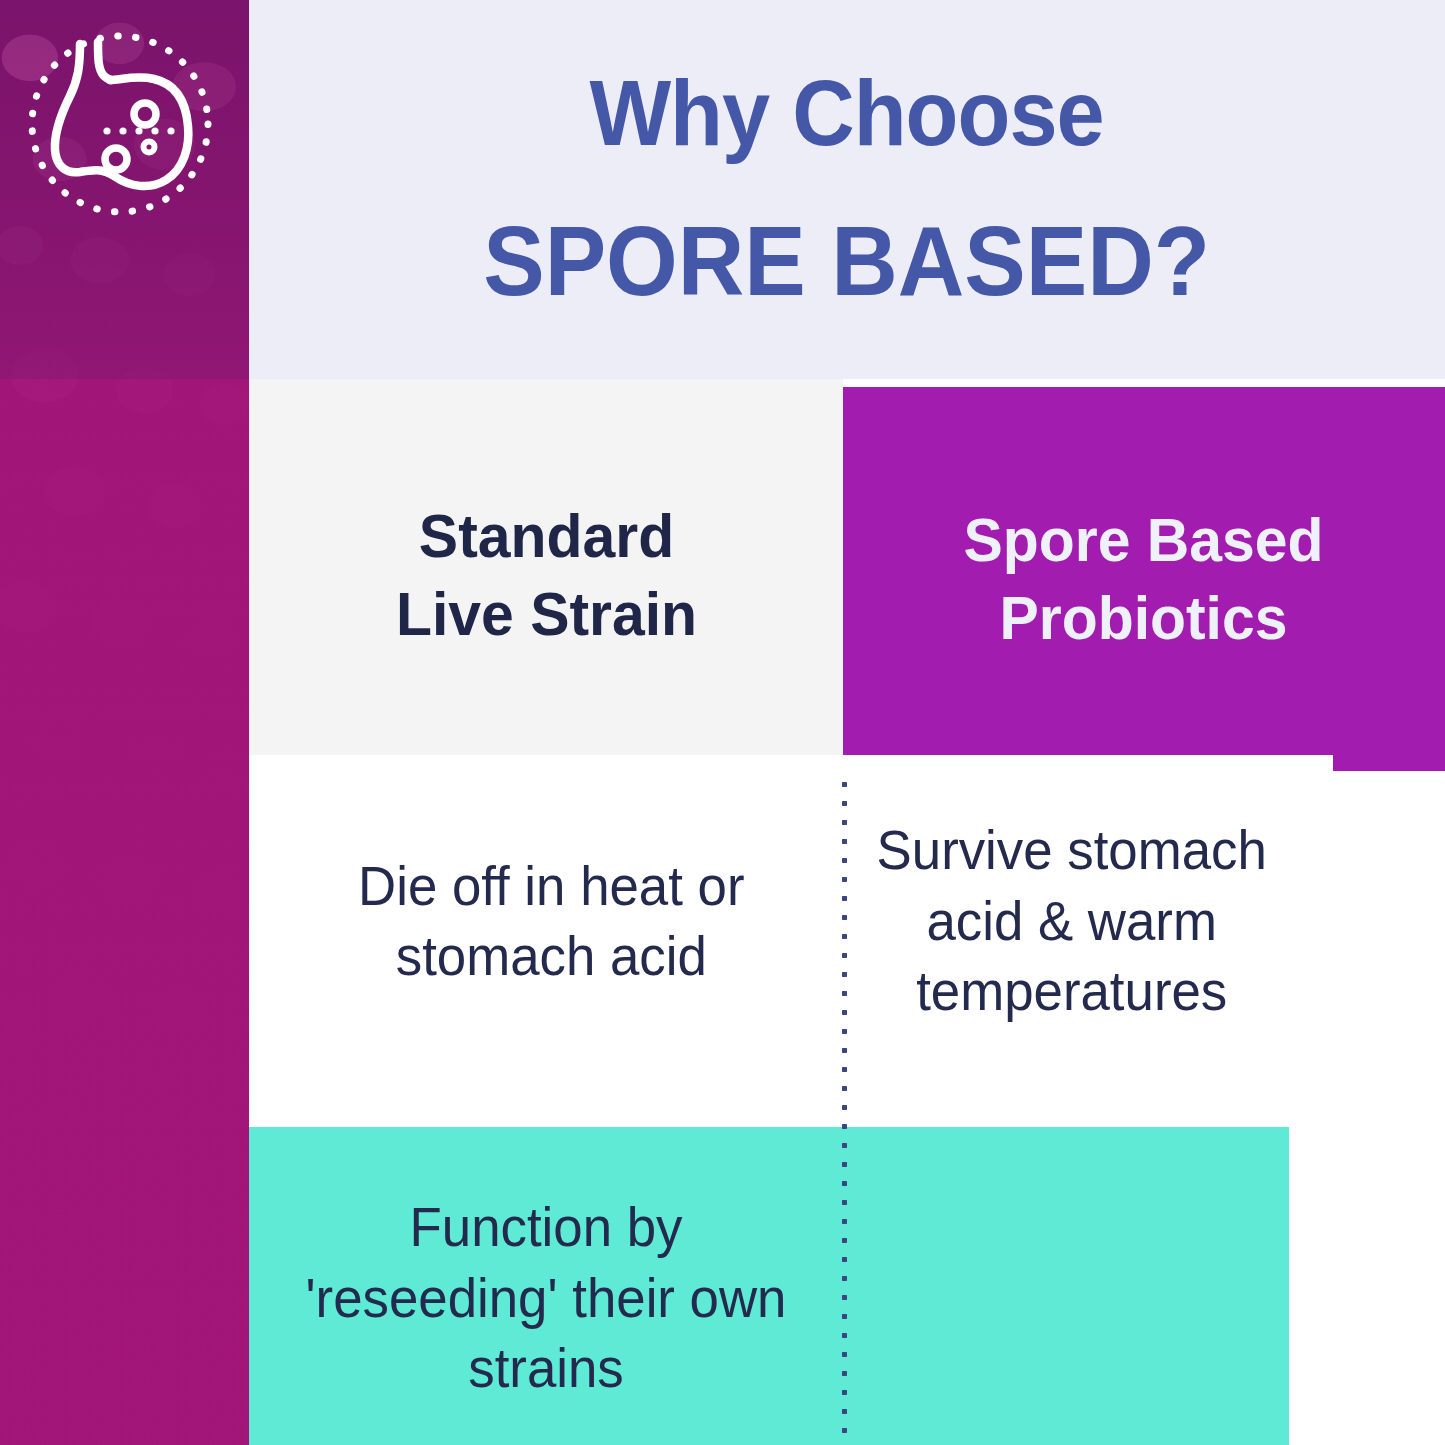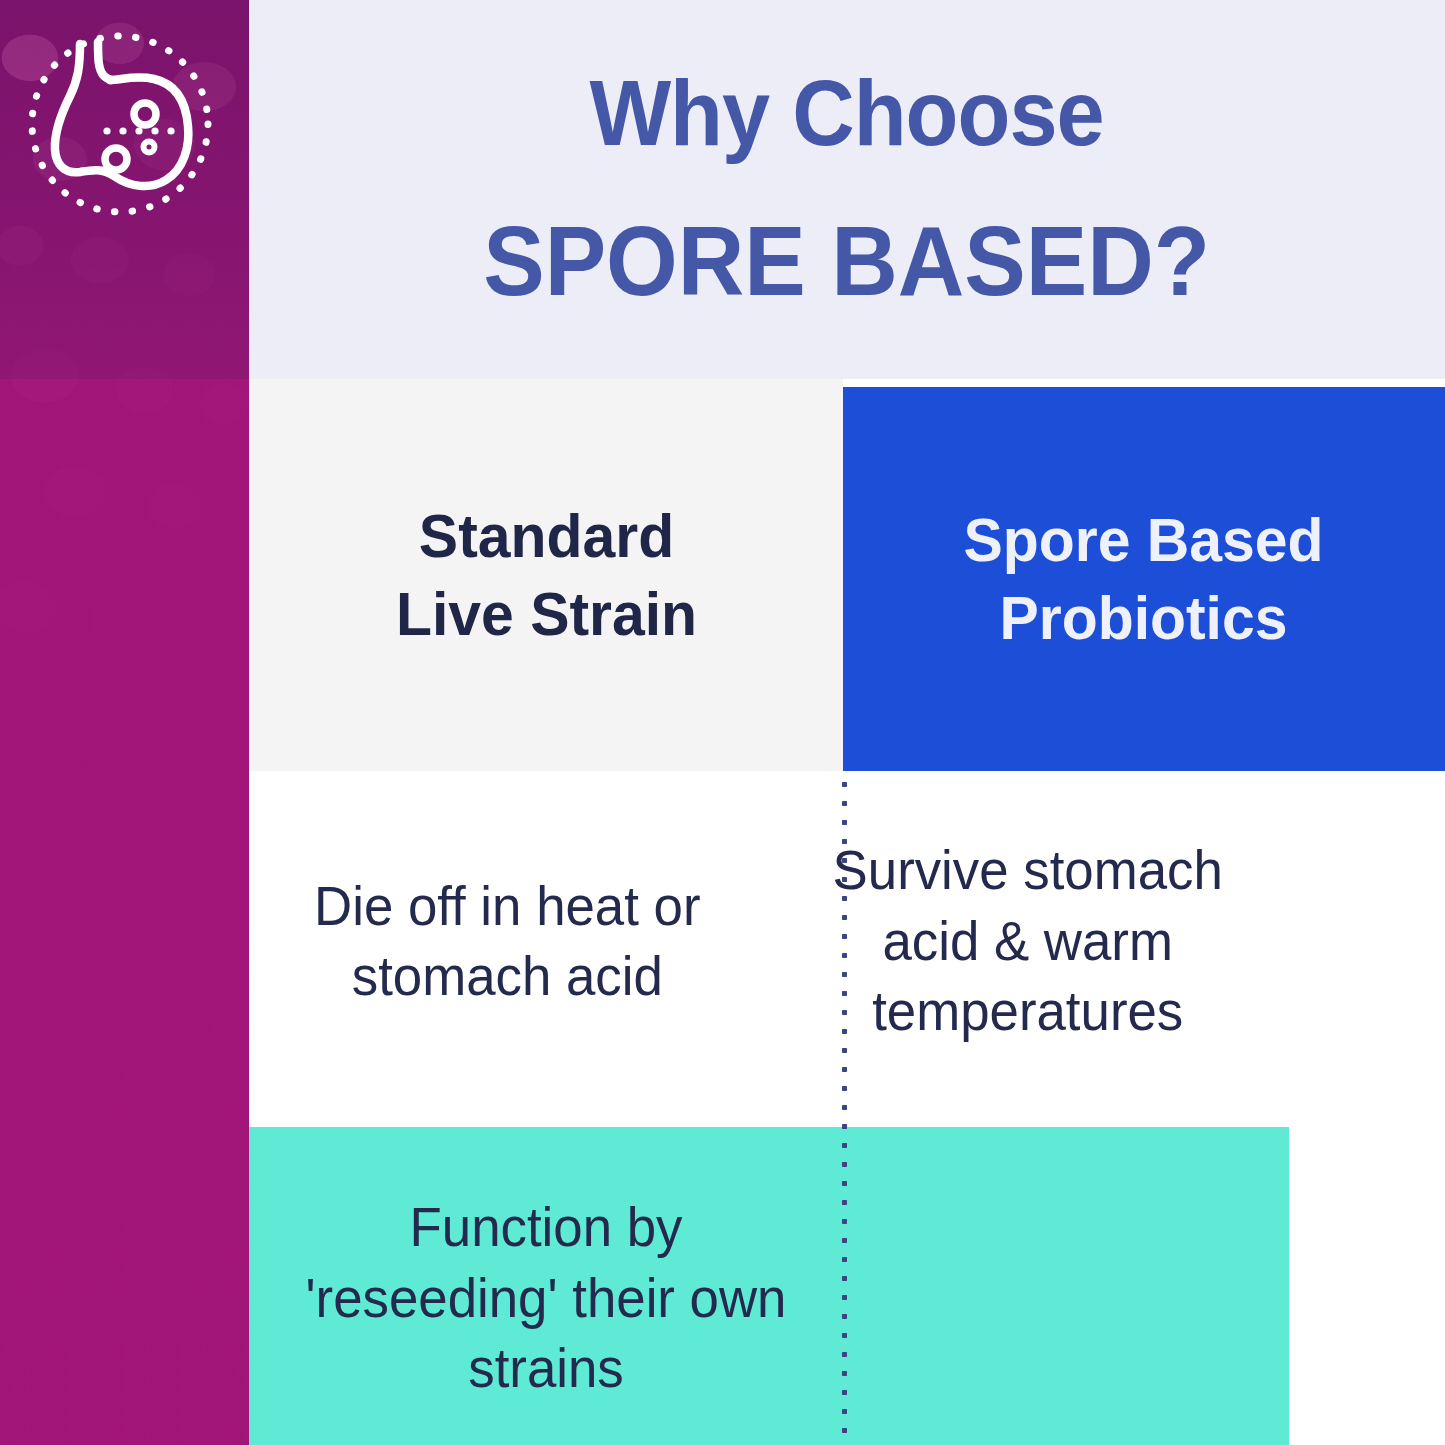--- a/index.html
+++ b/index.html
@@ -152,21 +152,21 @@
     background: #f4f4f5;
     display: flex;
     align-items: center;
     justify-content: center;
   }
   .th-right {
     position: absolute;
     left: 594px; top: 8px;
     width: 602px;
     height: 384px;
-    background: #1d4ed8;
+    background: #a21caf;
     display: flex;
     align-items: center;
     justify-content: center;
   }
   .th-text {
     text-align: center;
     font-weight: bold;
     font-size: 62px;
     line-height: 1.26;
     transform: scaleX(.95);
@@ -174,21 +174,21 @@
   .th-left .th-text  { color: #1f2647; }
   .th-right .th-text { color: #eef0fa; }
 
   
   .trow {
     position: absolute;
     left: 0;
     width: 100%;
     display: flex;
   }
-  .trow.r1 { top: 396px;  height: 332px; background: #ffffff; }
+  .trow.r1 { top: 376px;  height: 332px; background: #ffffff; padding-left: 44px; }
   .trow.r2 { top: 748px;  height: 342px; background: #5eead4; }
 
   .cell {
     width: 50%;
     display: flex;
     align-items: center;
     justify-content: center;
     padding: 0 34px;
     box-sizing: border-box;
   }

